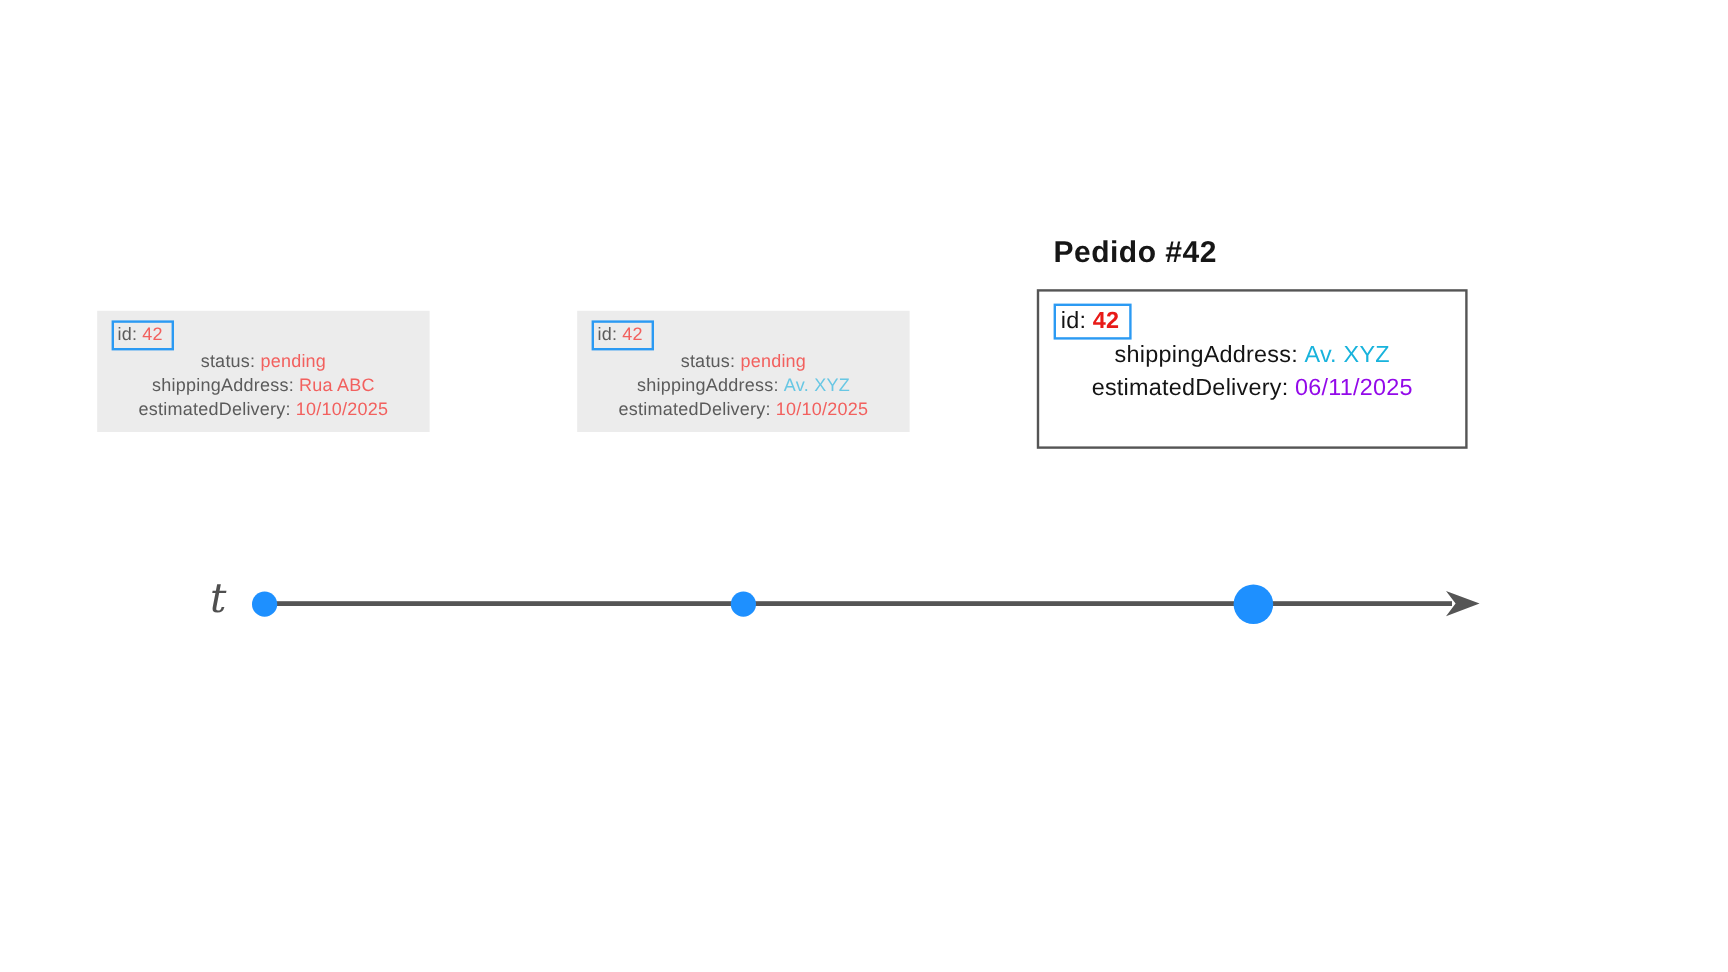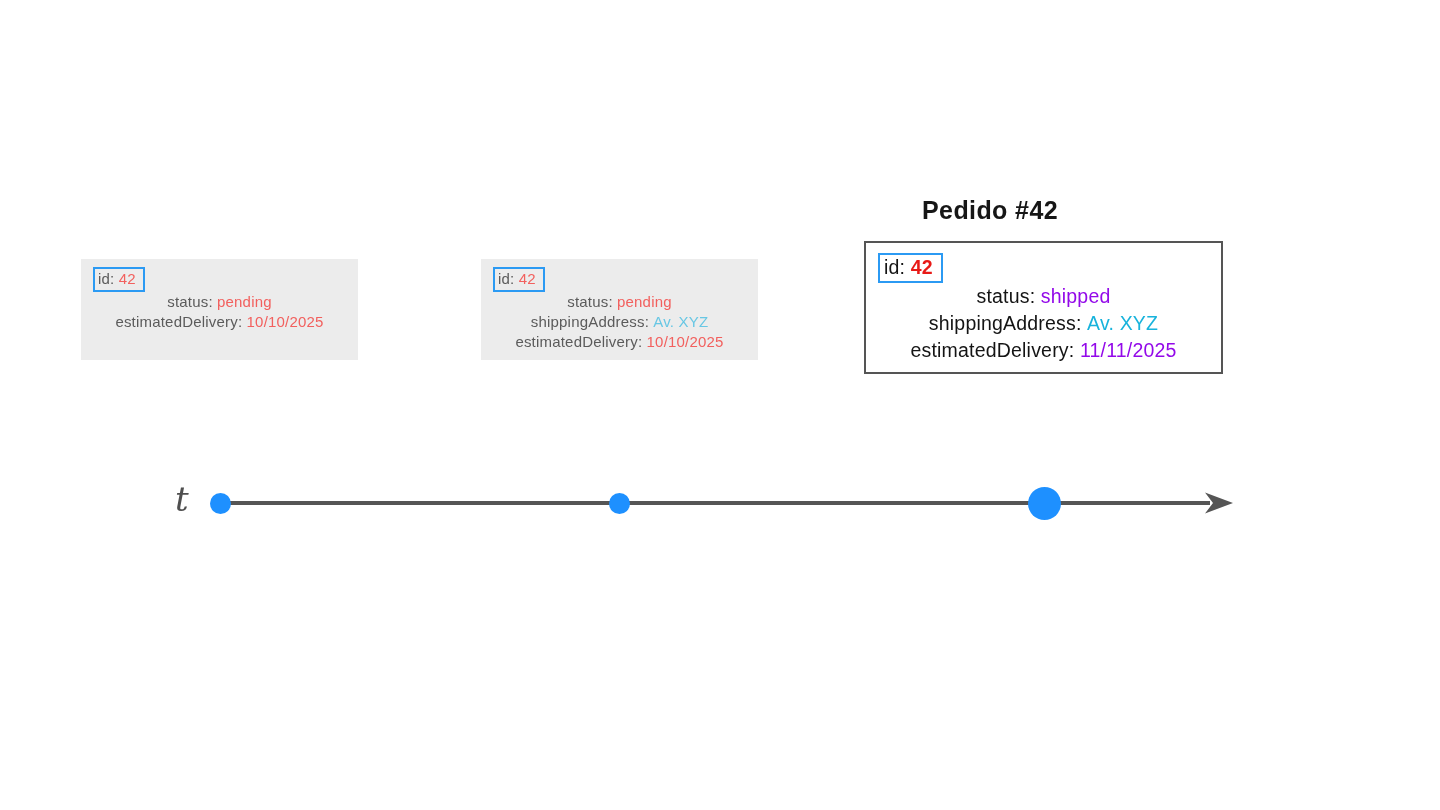--- a/index.html
+++ b/index.html
@@ -35,21 +35,21 @@
     height: 133px;
     background: #ffffff;
     border: 2px solid var(--axis);
     padding: 9px 12px 10px 12px;
     font-size: 19.5px;
     color: var(--black);
     letter-spacing: 0.2px;
   }
   .card-title {
     position: absolute;
-    left: 922px;
+    left: 878px;
     top: 196px;
     font-size: 25px;
     font-weight: 700;
     color: #161616;
     letter-spacing: 0.4px;
   }
   .id-line { line-height: 26px; }
   .card-current .id-line { line-height: 31px; }
   .id-box {
     display: inline-block;
@@ -110,20 +110,23 @@
   <div class="card card-past" style="left:81px">
     <div class="id-line">
       <span class="id-box">
         <span>id:</span><span class="val c-salmon">42</span>
       </span>
     </div>
     <div class="row">
       <span>status:</span><span class="val c-salmon">pending</span>
     </div>
     <div class="row">
+      <span>shippingAddress:</span><span class="val c-salmon">Rua ABC</span>
+    </div>
+    <div class="row">
       <span>estimatedDelivery:</span><span class="val c-salmon">10/10/2025</span>
     </div>
   </div>
 
   <div class="card card-past" style="left:481px">
     <div class="id-line">
       <span class="id-box">
         <span>id:</span><span class="val c-salmon">42</span>
       </span>
     </div>
@@ -139,27 +142,24 @@
   </div>
 
   <div class="card-title">Pedido #42</div>
   <div class="card card-current">
     <div class="id-line">
       <span class="id-box">
         <span>id:</span><span class="val c-red">42</span>
       </span>
     </div>
     <div class="row">
-      <span>status:</span><span class="val c-purple">shipped</span>
-    </div>
-    <div class="row">
       <span>shippingAddress:</span><span class="val c-cyan">Av. XYZ</span>
     </div>
     <div class="row">
-      <span>estimatedDelivery:</span><span class="val c-purple">11/11/2025</span>
+      <span>estimatedDelivery:</span><span class="val c-purple">06/11/2025</span>
     </div>
   </div>
 
   <div class="axis-label">t</div>
   <div class="axis-line"></div>
   <svg class="axis-arrowhead" width="30" height="26" viewBox="0 0 30 26">
     <polygon points="0,2.5 28,13 0,23.5 8,13" fill="#555555"></polygon>
   </svg>
   <div class="dot dot-small dot-1"></div>
   <div class="dot dot-small dot-2"></div>

